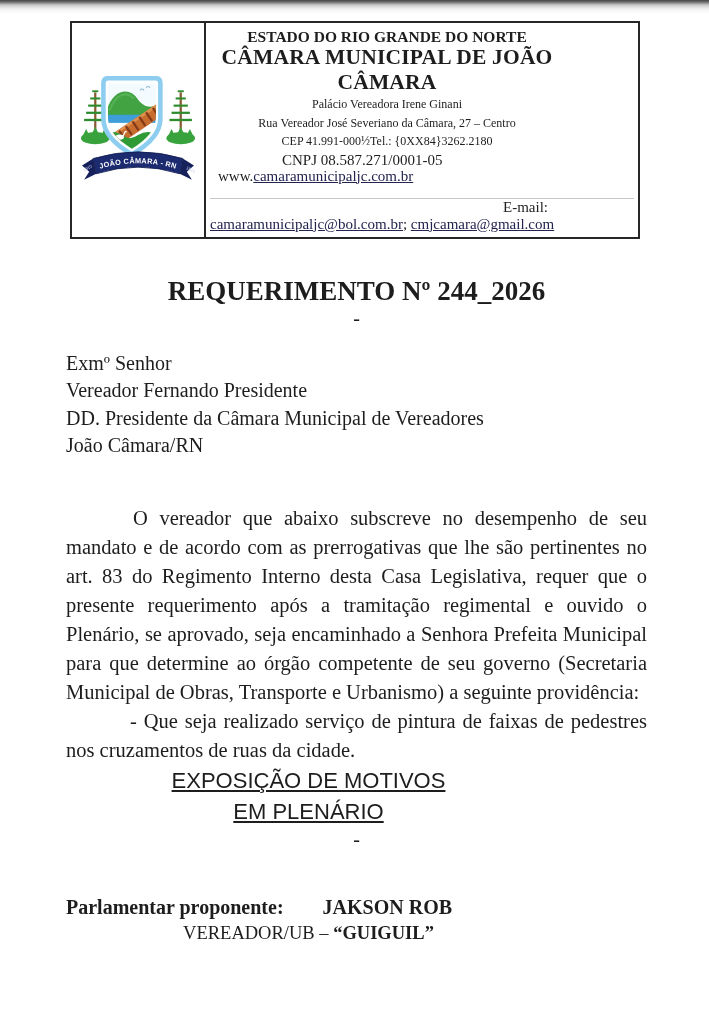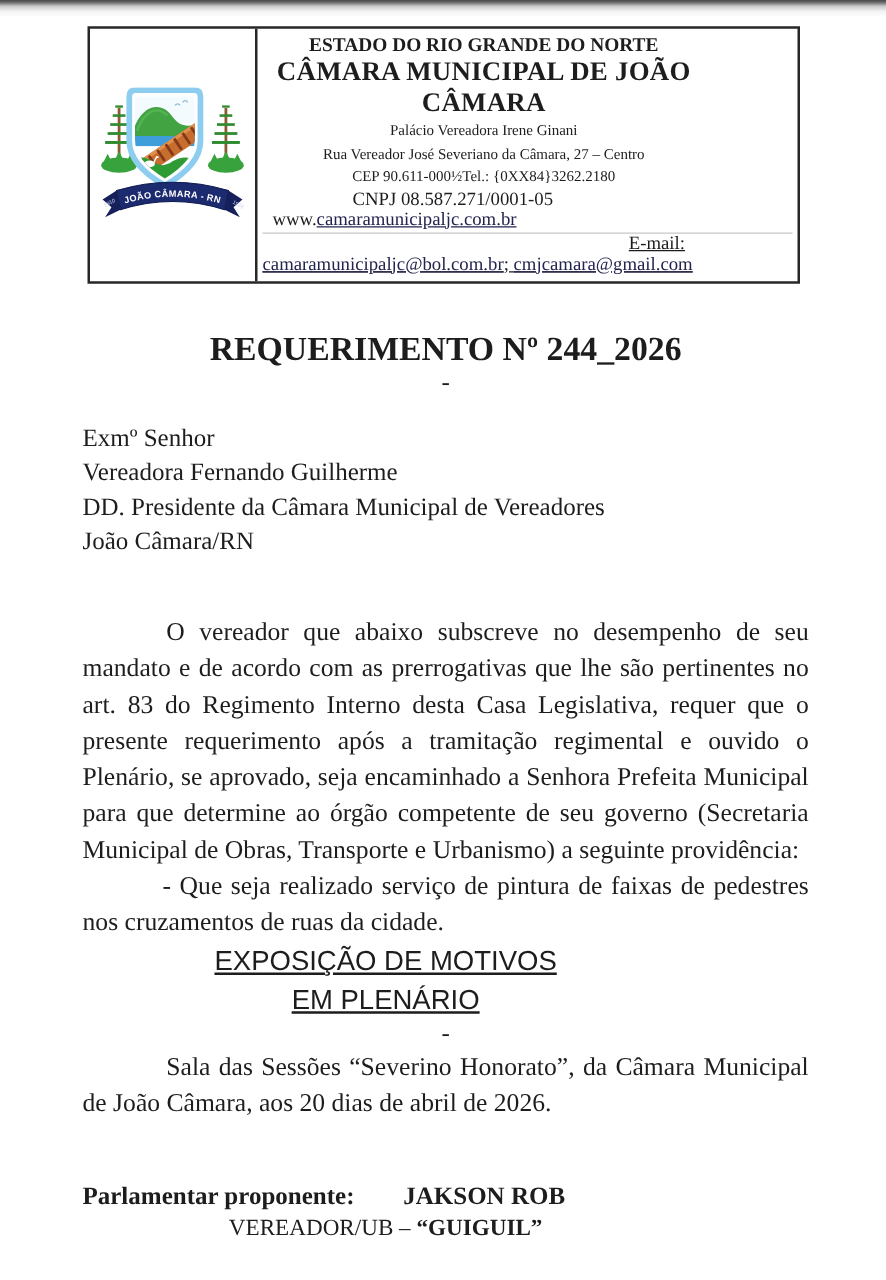--- a/index.html
+++ b/index.html
@@ -14,21 +14,21 @@
   
   .header-box{margin-left:4px;width:566px;border:2px solid #272727;display:flex;background:#fff;}
   .logo-cell{width:128px;border-right:2px solid #272727;display:flex;align-items:center;justify-content:center;padding:6px 2px;}
   .info-cell{flex:1;padding:3px 4px 2px 4px;text-align:center;}
   .info-main{margin-right:70px;}
   .hl-state{font-weight:bold;font-size:15.5px;line-height:17px;padding-top:2px;}
   .hl-org{font-weight:bold;font-size:21.5px;line-height:25px;letter-spacing:.2px;}
   .hl-palace,.hl-rua,.hl-cep{font-size:12px;line-height:18.5px;}
   .hl-cnpj{font-size:15px;line-height:18px;text-align:left;padding-left:72px;}
   .hl-www{font-size:15px;line-height:15px;text-align:left;padding-left:8px;font-family:Liberation Serif, serif;}
-  .email-block{border-top:1px solid #c8c8c8;margin-top:2px;text-decoration:underline;}
+  .email-block{border-top:1px solid #c8c8c8;margin-top:14px;}
   .hl-email-label{font-size:15px;line-height:16px;text-align:right;padding-right:86px;}
   .hl-emails{font-size:15px;line-height:18px;text-align:left;padding-bottom:2px;}
   .doclink{color:#23234f;text-decoration:underline;cursor:pointer;}
 
   
   .title{margin-top:37px;text-align:center;font-size:27px;font-weight:bold;line-height:30px;}
   .dash{text-align:center;font-size:20px;line-height:18px;margin-top:3px;}
   .addressee{margin-top:23px;font-size:20px;line-height:27.5px;}
   .para{font-size:20.5px;line-height:29px;text-align:justify;}
   .p1{margin-top:44px;text-indent:67px;}
@@ -120,50 +120,49 @@
         </g>
       </svg>
     </div>
 
     <div class="info-cell">
       <div class="info-main">
         <div class="hl-state">ESTADO DO RIO GRANDE DO NORTE</div>
         <div class="hl-org">CÂMARA MUNICIPAL DE JOÃO CÂMARA</div>
         <div class="hl-palace">Palácio Vereadora Irene Ginani</div>
         <div class="hl-rua">Rua Vereador José Severiano da Câmara, 27 – Centro</div>
-        <div class="hl-cep">CEP 90.611-000½Tel.: {0XX84}3262.2180</div>
+        <div class="hl-cep">CEP 41.991-000½Tel.: {0XX84}3262.2180</div>
       </div>
       <div class="hl-cnpj">CNPJ 08.587.271/0001-05</div>
       <div class="hl-www"><span>www.</span><span class="doclink">camaramunicipaljc.com.br</span></div>
       <div class="email-block">
         <div class="hl-email-label">E-mail:</div>
         <div class="hl-emails"><span class="doclink">camaramunicipaljc@bol.com.br</span><span>; </span><span class="doclink">cmjcamara@gmail.com</span></div>
       </div>
     </div>
   </div>
 
   <div class="title">REQUERIMENTO Nº 244_2026</div>
   <div class="dash">-</div>
 
   <div class="addressee">
     <div>Exmº Senhor</div>
-    <div>Vereadora Fernando Guilherme</div>
+    <div>Vereador Fernando Presidente</div>
     <div>DD. Presidente da Câmara Municipal de Vereadores</div>
     <div>João Câmara/RN</div>
   </div>
 
   <div class="para p1">O vereador que abaixo subscreve no desempenho de seu mandato e de acordo com as prerrogativas que lhe são pertinentes no art. 83 do Regimento Interno desta Casa Legislativa, requer que o presente requerimento após a tramitação regimental e ouvido o Plenário, se aprovado, seja encaminhado a Senhora Prefeita Municipal para que determine ao órgão competente de seu governo (Secretaria Municipal de Obras, Transporte e Urbanismo) a seguinte providência:</div>
   <div class="para p2">- Que seja realizado serviço de pintura de faixas de pedestres nos cruzamentos de ruas da cidade.</div>
 
   <div class="expo"><span class="u">EXPOSIÇÃO DE MOTIVOS</span></div>
   <div class="expo"><span class="u">EM PLENÁRIO</span></div>
 
   <div class="dash">-</div>
 
-  <div class="para closing">Sala das Sessões “Severino Honorato”, da Câmara Municipal de João Câmara, aos 20 dias de abril de 2026.</div>
 
   <div class="footer1">
     <span>Parlamentar proponente:</span>
     <span class="f-name">JAKSON ROB</span>
   </div>
   <div class="footer2"><span>VEREADOR/UB – </span><span class="f-bold">“GUIGUIL”</span></div>
 
 </div>
 
 </body></html>

